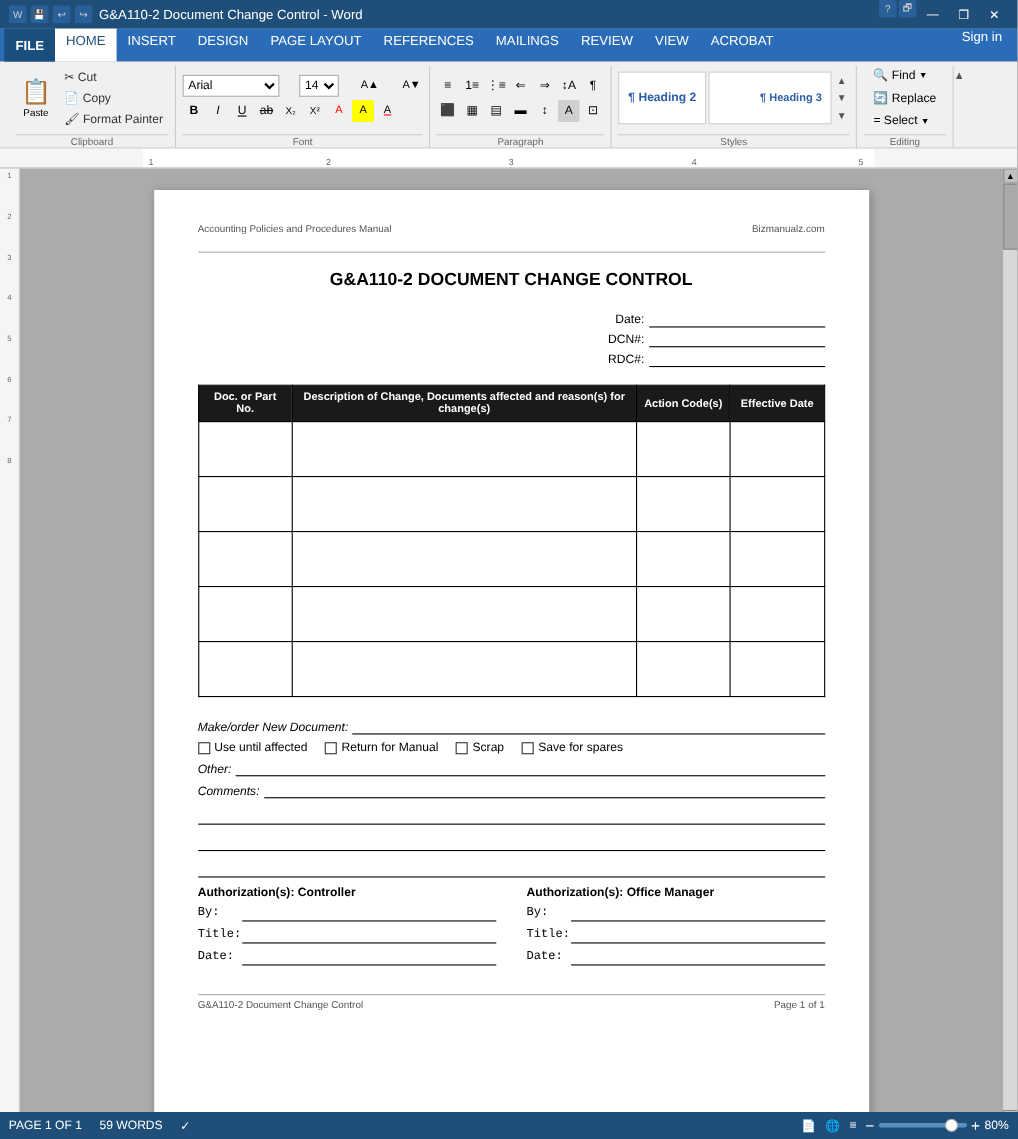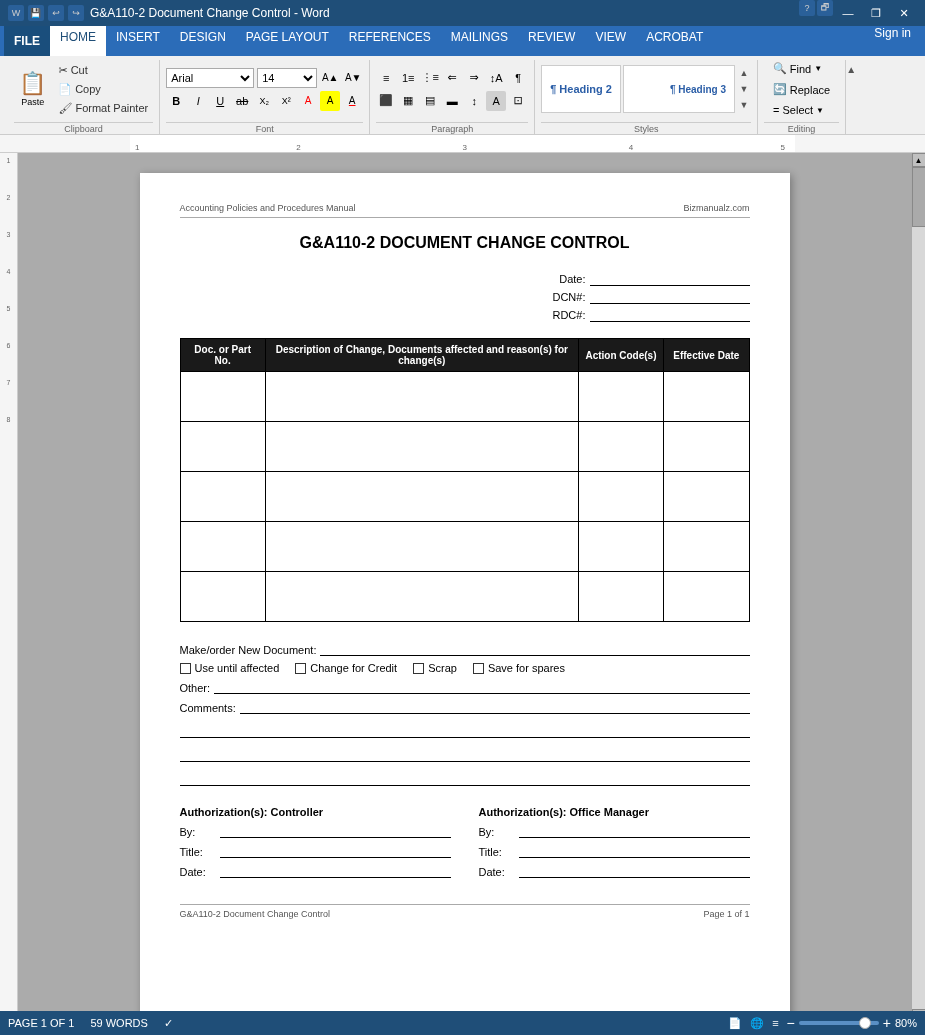--- a/index.html
+++ b/index.html
@@ -87,21 +87,21 @@
 
     
     .font-select {
       width: 88px;
       height: 20px;
       font-size: 11px;
       border: 1px solid #aaa;
       background: white;
     }
     .size-select {
-      width: 60px;
+      width: 36px;
       height: 20px;
       font-size: 11px;
       border: 1px solid #aaa;
       background: white;
     }
     .editing-btn {
       display: flex;
       align-items: center;
       gap: 3px;
       padding: 1px 4px;
@@ -216,21 +216,21 @@
       flex-shrink: 0;
     }
 
     .doc-header {
       display: flex;
       justify-content: space-between;
       font-size: 9px;
       color: #555;
       margin-bottom: 16px;
       border-bottom: 1px solid #aaa;
-      padding-bottom: 4px;
+      padding-bottom: 16px;
       gap: 19px;
     }
 
     .doc-title {
       text-align: center;
       font-size: 16px;
       font-weight: bold;
       margin-bottom: 20px;
       color: #000;
     }
@@ -286,20 +286,21 @@
     .section-title {
       font-weight: bold;
       font-size: 12px;
       margin-bottom: 8px;
     }
     .field-row {
       display: flex;
       align-items: flex-end;
       margin-bottom: 6px;
       font-size: 11px;
+      font-style: italic;
     }
     .field-label { white-space: nowrap; margin-right: 4px; }
     .field-line {
       flex: 1;
       border-bottom: 1px solid #000;
       height: 14px;
     }
     .checkbox-row {
       display: flex;
       gap: 16px;
@@ -324,29 +325,30 @@
     .comment-line {
       border-bottom: 1px solid #000;
       height: 18px;
       margin-bottom: 6px;
     }
 
     
     .auth-section {
       display: flex;
       gap: 28px;
-      margin-top: 20px;
+      margin-top: 8px;
     }
     .auth-col { flex: 1; }
     .auth-title { font-weight: bold; font-size: 11px; margin-bottom: 6px; }
     .auth-field-row {
       display: flex;
-      align-items: flex-end;
+      align-items: flex-start;
       margin-bottom: 6px;
       font-size: 11px;
+      font-family: Liberation Mono, monospace;
     }
     .auth-label { width: 40px; }
     .auth-line {
       flex: 1;
       border-bottom: 1px solid #000;
       height: 14px;
     }
 
     
     .doc-footer {
@@ -499,21 +501,21 @@
           <div class="ribbon-btn-sm">✂ Cut</div>
           <div class="ribbon-btn-sm">📄 Copy</div>
           <div class="ribbon-btn-sm">🖌 Format Painter</div>
         </div>
       </div>
       <div class="ribbon-group-label">Clipboard</div>
     </div>
 
     <div class="ribbon-group" style="flex-direction:column; justify-content:space-between;">
       <div style="display:flex; flex-direction:column; gap:3px; flex:1; justify-content:center;">
-        <div style="display:flex; gap:3px; align-items:flex-end;">
+        <div style="display:flex; gap:18px; align-items:flex-end;">
           <select class="font-select">
             <option>Arial</option>
             <option>Times New Roman</option>
             <option>Calibri</option>
           </select>
           <select class="size-select">
             <option>14</option>
             <option>10</option>
             <option>11</option>
             <option>12</option>
@@ -705,21 +707,21 @@
       </div>
 
 
       <div class="checkbox-row">
         <div class="checkbox-item">
           <span class="checkbox-box"></span>
           <span>Use until affected</span>
         </div>
         <div class="checkbox-item">
           <span class="checkbox-box"></span>
-          <span>Change for Credit</span>
+          <span>Return for Manual</span>
         </div>
         <div class="checkbox-item">
           <span class="checkbox-box"></span>
           <span>Scrap</span>
         </div>
         <div class="checkbox-item">
           <span class="checkbox-box"></span>
           <span>Save for spares</span>
         </div>
       </div>

